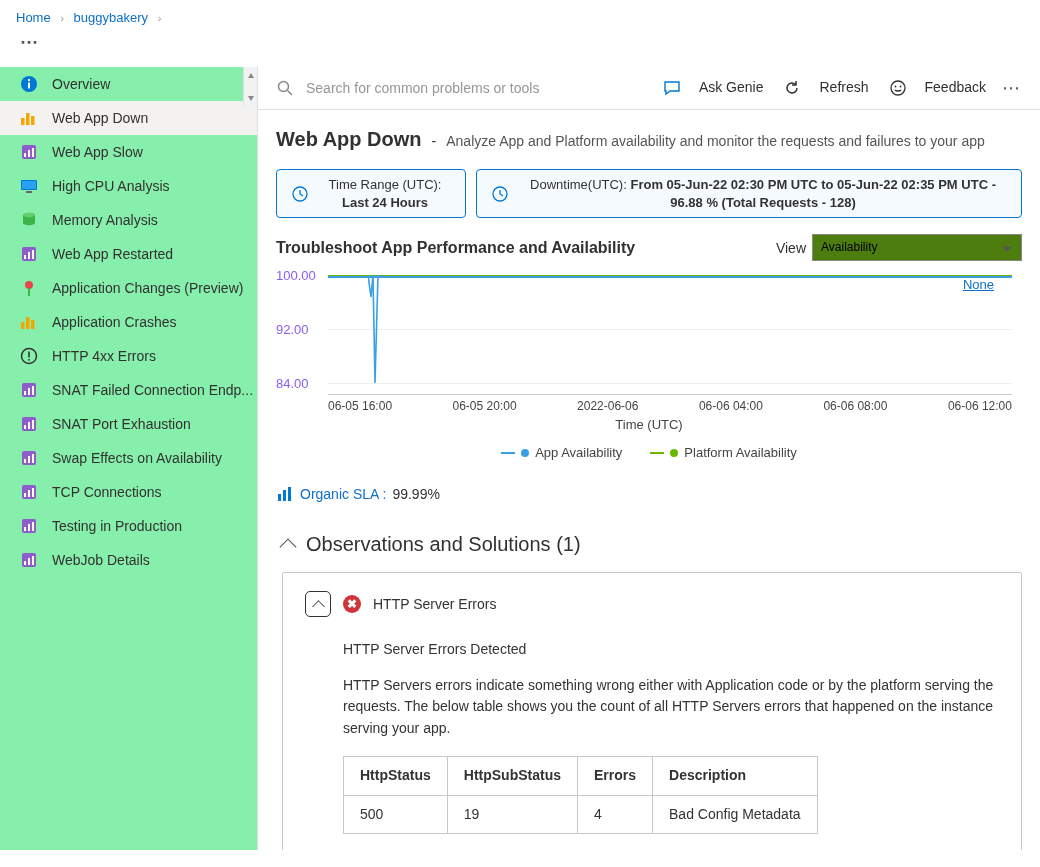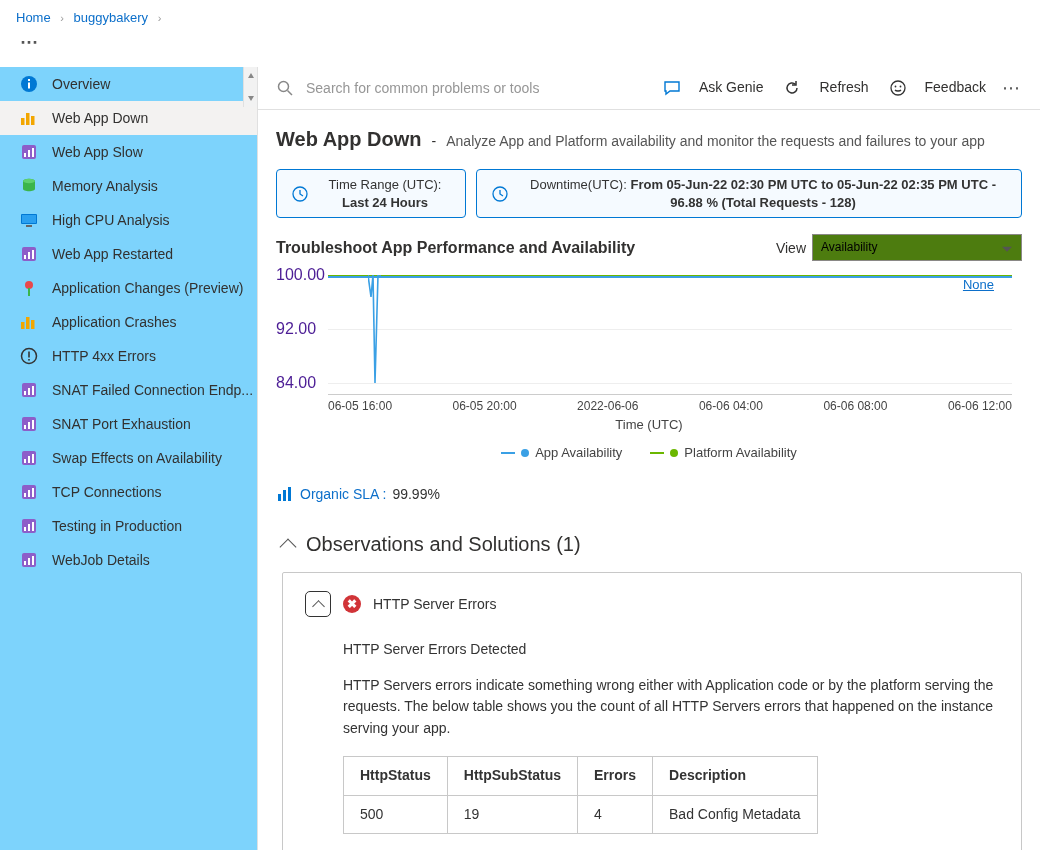--- a/index.html
+++ b/index.html
@@ -20,21 +20,21 @@
   .breadcrumb{padding:10px 20px 6px 16px;font-size:13px;color:var(--blue);}
   .breadcrumb span{color:var(--blue);cursor:pointer;}
   .breadcrumb .sep{color:#9a9a9a;margin:0 6px;font-size:11px;}
 
   h1.page-title{font-size:26px;font-weight:600;margin:0 0 0 20px;padding-bottom:14px;display:flex;align-items:center;gap:16px;}
   h1.page-title .dots{font-size:18px;color:#555;letter-spacing:1px;cursor:pointer;}
 
   .layout{display:flex;height:calc(100% - 84px);}
 
   
-  .sidebar{width:258px;flex-shrink:0;border-right:1px solid var(--border);position:relative;background:#7dd3fc;overflow:hidden;}
+  .sidebar{width:258px;flex-shrink:0;border-right:1px solid var(--border);position:relative;background:#86efac;overflow:hidden;}
   .sidebar-inner{height:100%;overflow:hidden;}
   .scroll-hint{position:absolute;top:0;right:0;width:14px;height:40px;background:#f2f2f2;border-left:1px solid var(--border);}
   .scroll-hint::before{content:"";position:absolute;top:6px;left:4px;width:0;height:0;border-left:3px solid transparent;border-right:3px solid transparent;border-bottom:5px solid #888;}
   .scroll-hint::after{content:"";position:absolute;bottom:6px;left:4px;width:0;height:0;border-left:3px solid transparent;border-right:3px solid transparent;border-top:5px solid #888;}
   .side-item{display:flex;align-items:center;gap:14px;padding:8px 10px 8px 20px;cursor:pointer;font-size:14px;color:var(--text);white-space:nowrap;overflow:hidden;text-overflow:ellipsis;}
   .side-item.selected{background:var(--bg-sel);}
   .side-icon{width:18px;height:18px;flex-shrink:0;display:flex;align-items:center;justify-content:center;}
 
   
   .main{flex:1;overflow:auto;padding:0;}
@@ -62,21 +62,21 @@
   .view-sel{display:flex;align-items:center;gap:6px;}
   .view-sel select{border:1px solid #8a8886;padding:5px 28px 6px 8px;font-size:12px;appearance:none;background:#4d7c0f;min-width:210px;}
   .sel-wrap{position:relative;}
   .sel-wrap::after{content:"";position:absolute;right:10px;top:50%;transform:translateY(-25%);width:0;height:0;border-left:5px solid transparent;border-right:5px solid transparent;border-top:5px solid #555;pointer-events:none;}
 
   
   .chart-box{position:relative;height:200px;margin-top:6px;}
   .none-link{position:absolute;top:10px;right:28px;color:var(--blue);font-size:13px;text-decoration:underline;cursor:pointer;}
   .plot{position:absolute;left:52px;right:10px;top:8px;height:120px;border-bottom:1px solid #ccc;}
   .hgrid{position:absolute;left:0;right:0;height:0;border-top:1px solid var(--grid);}
-  .ytick{position:absolute;left:0;font-size:16px;color:#4c1d95;transform:translateY(-50%);}
+  .ytick{position:absolute;left:0;font-size:13px;color:#8b5cf6;transform:translateY(-50%);}
   .green-line{position:absolute;left:52px;right:10px;top:8px;height:0;border-top:2px solid #6bb700;}
   .blue-line{position:absolute;left:52px;right:10px;top:9px;height:0;border-top:2px solid #3aa0e5;}
   .dip{position:absolute;width:13px;top:8px;height:108px;}
   .dip svg{position:absolute;top:0;left:0;}
   .xticks{position:absolute;left:52px;right:10px;top:132px;display:flex;justify-content:space-between;font-size:12px;color:#444;}
   .xlabel{position:absolute;left:0;right:0;top:150px;text-align:center;font-size:13px;color:#444;}
   .legend{position:absolute;left:0;right:0;top:178px;display:flex;justify-content:center;gap:28px;font-size:13px;color:#444;}
   .lg{display:flex;align-items:center;gap:6px;}
   .dot{width:8px;height:8px;border-radius:50%;}
   .lg .ln{width:14px;height:2px;}
@@ -150,36 +150,36 @@
               <rect x="4" y="10" width="2" height="4" fill="#fff"></rect>
               <rect x="8" y="7" width="2" height="7" fill="#fff"></rect>
               <rect x="12" y="5" width="2" height="9" fill="#fff"></rect>
             </svg>
           </span>
         <span>Web App Slow</span>
       </div>
       <div class="side-item">
         <span class="side-icon ic-sm">
             <svg viewBox="0 0 18 18">
+              <rect x="1" y="3" width="16" height="10" rx="1" fill="#0078d4"></rect>
+              <rect x="2" y="4" width="14" height="8" fill="#2aa0f0"></rect>
+              <rect x="6" y="14" width="6" height="2" fill="#666"></rect>
+            </svg>
+          </span>
+        <span>High CPU Analysis</span>
+      </div>
+      <div class="side-item">
+        <span class="side-icon ic-sm">
+            <svg viewBox="0 0 18 18">
               <ellipse cx="9" cy="4" rx="6" ry="2.2" fill="#3bb54a"></ellipse>
               <path d="M3 4v8c0 1.2 2.7 2.2 6 2.2s6-1 6-2.2V4" fill="#3bb54a"></path>
               <ellipse cx="9" cy="4" rx="6" ry="2.2" fill="#5fd06d"></ellipse>
             </svg>
           </span>
         <span>Memory Analysis</span>
-      </div>
-      <div class="side-item">
-        <span class="side-icon ic-sm">
-            <svg viewBox="0 0 18 18">
-              <rect x="1" y="3" width="16" height="10" rx="1" fill="#0078d4"></rect>
-              <rect x="2" y="4" width="14" height="8" fill="#2aa0f0"></rect>
-              <rect x="6" y="14" width="6" height="2" fill="#666"></rect>
-            </svg>
-          </span>
-        <span>High CPU Analysis</span>
       </div>
       <div class="side-item">
         <span class="side-icon ic-sm">
             <svg viewBox="0 0 18 18">
               <rect x="2" y="2" width="14" height="14" rx="2" fill="#8d5ec9"></rect>
               <rect x="4" y="10" width="2" height="4" fill="#fff"></rect>
               <rect x="8" y="7" width="2" height="7" fill="#fff"></rect>
               <rect x="12" y="5" width="2" height="9" fill="#fff"></rect>
             </svg>
           </span>

